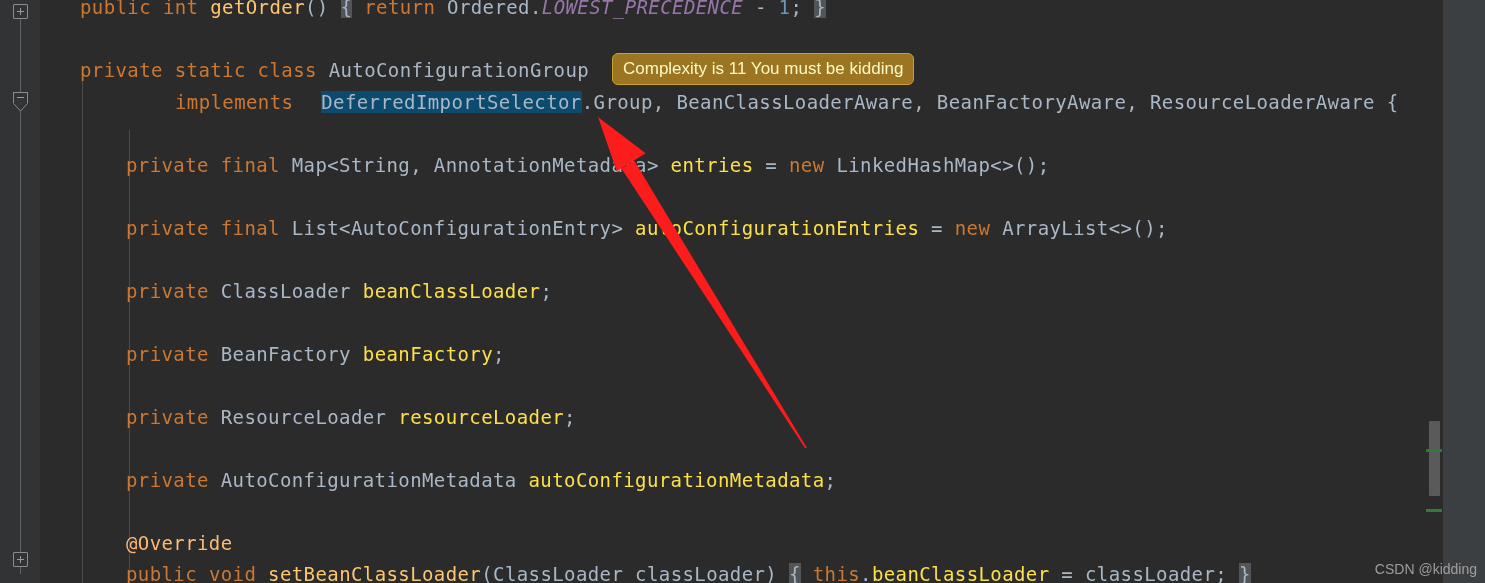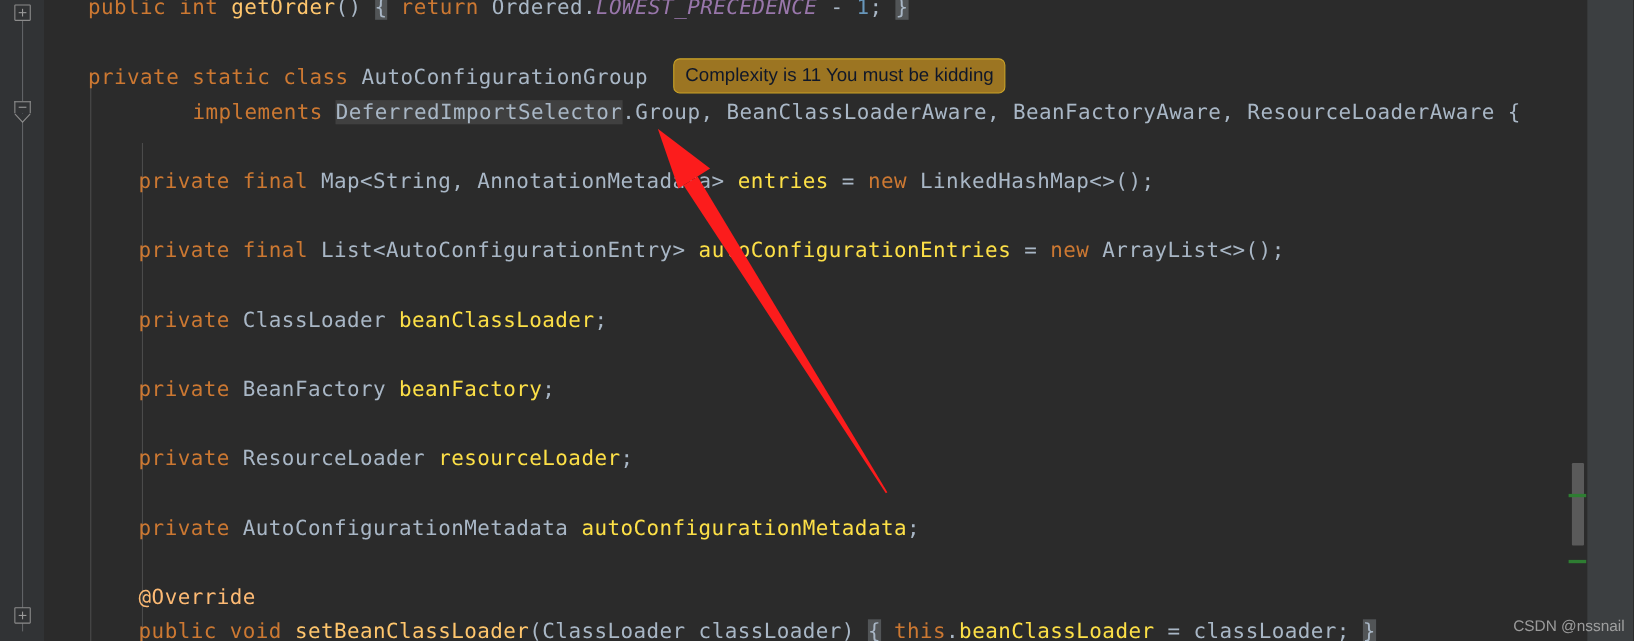--- a/index.html
+++ b/index.html
@@ -105,21 +105,22 @@
   .field   { color: #fde047; }
   .method  { color: #ffc66d; }
   .static-f{ color: #9876aa; font-style: italic; }
   .num     { color: #6897bb; }
   .anno    { color: #fdba74; }
   .brace-hl {
     color: #a9b7c6;
     background: #525557;
   }
   .id-hl {
-    background: #404040;
+    background: #0c4a6e;
+    margin-left: 16px;
   }
 
   
   .badge {
     position: absolute;
     box-sizing: border-box;
     background: #9c7522;
     border: 1px solid #c9a227;
     border-radius: 6px;
     color: #1c1c1c;
@@ -195,29 +196,29 @@
     <div class="fold-marker expand" style="top:552px;"></div>
   </div>
 
   <div class="editor">
     <div id="indent-guides">
         <div class="indent-guide" style="left: 42px; top: 70px; height: 513px;"></div>
         <div class="indent-guide" style="left: 89px; top: 130px; height: 453px;"></div>
       </div>
     <div class="code-layer" id="code-layer"><div class="line" style="top: -8px; padding-left: 40px;"><span class="kw">public</span><span class="plain"> </span><span class="kw">int</span><span class="plain"> </span><span class="method">getOrder</span><span class="plain">() </span><span class="brace-hl">{</span><span class="plain"> </span><span class="kw">return</span><span class="plain"> Ordered.</span><span class="static-f">LOWEST_PRECEDENCE</span><span class="plain"> - </span><span class="num">1</span><span class="plain">; </span><span class="brace-hl">}</span></div><div class="line" style="top: 55px; padding-left: 40px;"><span class="kw">private</span><span class="plain"> </span><span class="kw">static</span><span class="plain"> </span><span class="kw">class</span><span class="cls"> AutoConfigurationGroup</span></div><div class="line" style="top: 87px; padding-left: 135px;"><span class="kw">implements</span><span class="plain"> </span><span class="cls id-hl">DeferredImportSelector</span><span class="plain">.Group, BeanClassLoaderAware, BeanFactoryAware, ResourceLoaderAware {</span></div><div class="line" style="top: 150px; padding-left: 86px;"><span class="kw">private</span><span class="plain"> </span><span class="kw">final</span><span class="cls"> Map&lt;String, AnnotationMetadata&gt; </span><span class="field">entries</span><span class="plain"> = </span><span class="kw">new</span><span class="cls"> LinkedHashMap&lt;&gt;();</span></div><div class="line" style="top: 213px; padding-left: 86px;"><span class="kw">private</span><span class="plain"> </span><span class="kw">final</span><span class="cls"> List&lt;AutoConfigurationEntry&gt; </span><span class="field">autoConfigurationEntries</span><span class="plain"> = </span><span class="kw">new</span><span class="cls"> ArrayList&lt;&gt;();</span></div><div class="line" style="top: 276px; padding-left: 86px;"><span class="kw">private</span><span class="cls"> ClassLoader </span><span class="field">beanClassLoader</span><span class="plain">;</span></div><div class="line" style="top: 339px; padding-left: 86px;"><span class="kw">private</span><span class="cls"> BeanFactory </span><span class="field">beanFactory</span><span class="plain">;</span></div><div class="line" style="top: 402px; padding-left: 86px;"><span class="kw">private</span><span class="cls"> ResourceLoader </span><span class="field">resourceLoader</span><span class="plain">;</span></div><div class="line" style="top: 465px; padding-left: 86px;"><span class="kw">private</span><span class="cls"> AutoConfigurationMetadata </span><span class="field">autoConfigurationMetadata</span><span class="plain">;</span></div><div class="line" style="top: 528px; padding-left: 86px;"><span class="anno">@Override</span></div><div class="line" style="top: 559px; padding-left: 86px;"><span class="kw">public</span><span class="plain"> </span><span class="kw">void</span><span class="plain"> </span><span class="method">setBeanClassLoader</span><span class="cls">(ClassLoader classLoader) </span><span class="brace-hl">{</span><span class="plain"> </span><span class="kw">this</span><span class="plain">.</span><span class="field">beanClassLoader</span><span class="cls"> = classLoader; </span><span class="brace-hl">}</span></div></div>
 
-    <div class="badge" id="badge" style="left: 572px; top: 53px; background: rgb(156, 117, 34); border-color: rgb(201, 162, 39); color: #0f172a;">Complexity is 11 You must be kidding</div>
+    <div class="badge" id="badge" style="left: 572px; top: 53px; background: rgb(156, 117, 34); border-color: rgb(201, 162, 39); color: #fef9c3;">Complexity is 11 You must be kidding</div>
   </div>
 
   <div class="right-pane"></div>
   <div class="scroll-track"></div>
   <div class="scroll-thumb" id="scroll-thumb" style="top: 421px; height: 75px;"></div>
   <div class="vcs-marker" id="vcs-marker-0" style="top: 449px; background: rgb(46, 125, 50);"></div>
   <div class="vcs-marker" id="vcs-marker-1" style="top: 509px; background: rgb(46, 125, 50);"></div>
 
   <svg class="arrow-layer" id="arrow-layer" viewBox="0 0 1485 583" width="1485" height="583">
     <polygon id="arrow-shaft" points="806.6773619211735,447.5743465872988 805.3226380788265,448.4256534127012 621.4454708780803,168.40583522621813 634.1460069000833,160.4248337380712" fill="#fc1c1c"></polygon>
     <polygon id="arrow-head" points="598,117 645.576489319886,153.24193239873898 616.7716736219832,171.34284377385617" fill="#fc1c1c"></polygon>
   </svg>
 
-  <div class="watermark">CSDN @nssnail</div>
+  <div class="watermark">CSDN @kidding</div>
 
 </div>
 
 </body></html>

